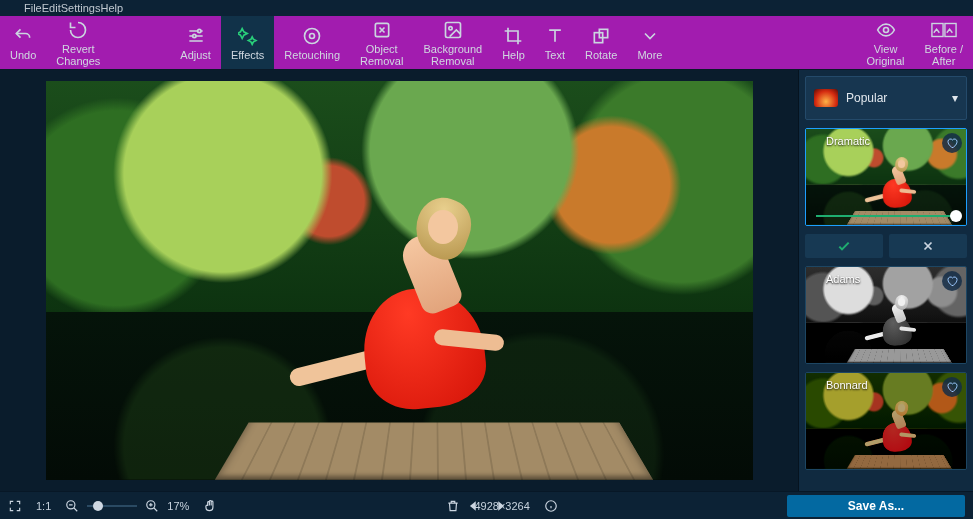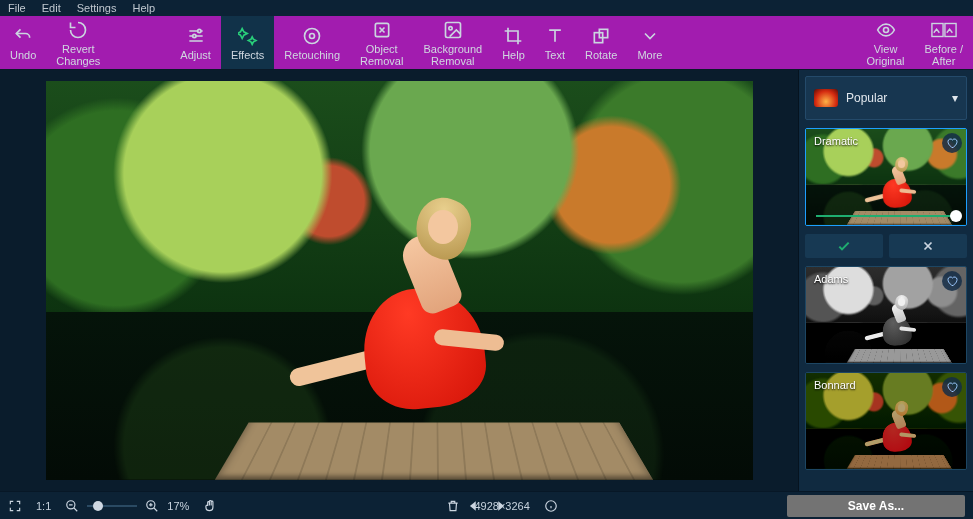--- a/index.html
+++ b/index.html
@@ -1,18 +1,18 @@
 <!DOCTYPE html>
 <html><head>
 <meta charset="utf-8">
 <style>
   * { margin:0; padding:0; box-sizing:border-box; font-family:"Segoe UI",Arial,sans-serif; }
   body { width:973px; height:519px; background:#0c2235; color:#cbd5e0; overflow:hidden; font-size:12px; }
 
-  .menubar { height:16px; display:flex; align-items:center; gap:16px; padding:0 8px; font-size:11px; color:#c0c8d0; }
+  .menubar { height:16px; display:flex; align-items:center; padding:0 24px; font-size:11px; color:#c0c8d0; }
   .menubar span { cursor:default; }
 
   .toolbar { height:54px; display:flex; align-items:stretch; background:#a21caf; border-bottom:1px solid #0a1a29;}
   .tbtn { display:flex; flex-direction:column; align-items:center; justify-content:center; gap:2px; padding:0 10px; color:#d0d8e0; }
   .tbtn .ic { height:22px; display:flex; align-items:center; justify-content:center; }
   .tbtn .lb { font-size:11px; line-height:12px; text-align:center; white-space:pre; }
   .tbtn.active { background:#113249; }
   .tbtn.active .ic svg { stroke:#29cf7a; fill:none; }
   .spacer { flex:1; }
 
@@ -53,33 +53,33 @@
   .dd   { height:44px; background:#173650; border:1px solid #244a6a; border-radius:2px; display:flex; align-items:center; gap:8px; padding:0 8px; color:#e0e6ec;}
   .fire { width:24px; height:18px; background:radial-gradient(circle at 50% 70%,#ffb347,#d42a10 60%,#5a0c06); border-radius:3px;}
   .dd .arrow { margin-left:auto; }
 
   .preset { position:relative; border:1px solid #1d4663; border-radius:2px; overflow:hidden; }
   .preset.sel { border-color:#1d9fff; }
   .preset .thumb { height:96px; background:#123; position:relative; overflow:hidden;}
   .preset .thumb .mini { position:absolute; inset:0; transform:scale(.24); transform-origin:top left; width:707px; height:399px;}
   .adams .mini { filter:grayscale(1) contrast(1.3) brightness(1.05);}
   .bonnard .mini { filter:sepia(.4) saturate(1.6) hue-rotate(-10deg) contrast(1.2) brightness(.7);}
-  .preset .name { position:absolute; top:6px; left:8px; font-size:11px; color:#fff; text-shadow:0 1px 2px #000;}
+  .preset .name { position:absolute; top:6px; left:20px; font-size:11px; color:#fff; text-shadow:0 1px 2px #000;}
   .preset .heart { position:absolute; top:4px; right:4px; width:20px; height:20px; border-radius:50%; background:rgba(20,45,70,.85); display:flex; align-items:center; justify-content:center;}
   .slider { position:absolute; bottom:8px; left:10px; right:10px; height:2px; background:#1fae70;}
   .slider::after { content:""; position:absolute; right:-6px; top:-5px; width:12px; height:12px; background:#fff; border-radius:50%;}
   .confirm { display:flex; gap:6px; }
   .confirm div { flex:1; height:24px; background:#173953; display:flex; align-items:center; justify-content:center; border-radius:2px;}
 
   .status { height:28px; background:#0c2235; border-top:1px solid #071726; display:flex; align-items:center; padding:0 8px; gap:14px; color:#c6d2dd; font-size:11px;}
   .sgrp { display:flex; align-items:center; gap:8px; }
   .zoomtrack { width:50px; height:2px; background:#2a4a63; position:relative;}
   .zoomtrack::after { content:""; position:absolute; left:6px; top:-4px; width:10px; height:10px; background:#cfd8e2; border-radius:50%;}
   .nav { position:absolute; left:50%; transform:translateX(-50%); display:flex; gap:12px;}
-  .save { margin-left:auto; width:178px; height:22px; background:#737373; color:#fff; display:flex; align-items:center; justify-content:center; font-size:12px; border-radius:2px; font-weight:600;}
+  .save { margin-left:auto; width:178px; height:22px; background:#0369a1; color:#fff; display:flex; align-items:center; justify-content:center; font-size:12px; border-radius:2px; font-weight:600;}
   svg { display:block; }
 </style>
 </head>
 <body>
 
 <div class="menubar">
   <span>File</span>
   <span>Edit</span>
   <span>Settings</span>
   <span>Help</span>

